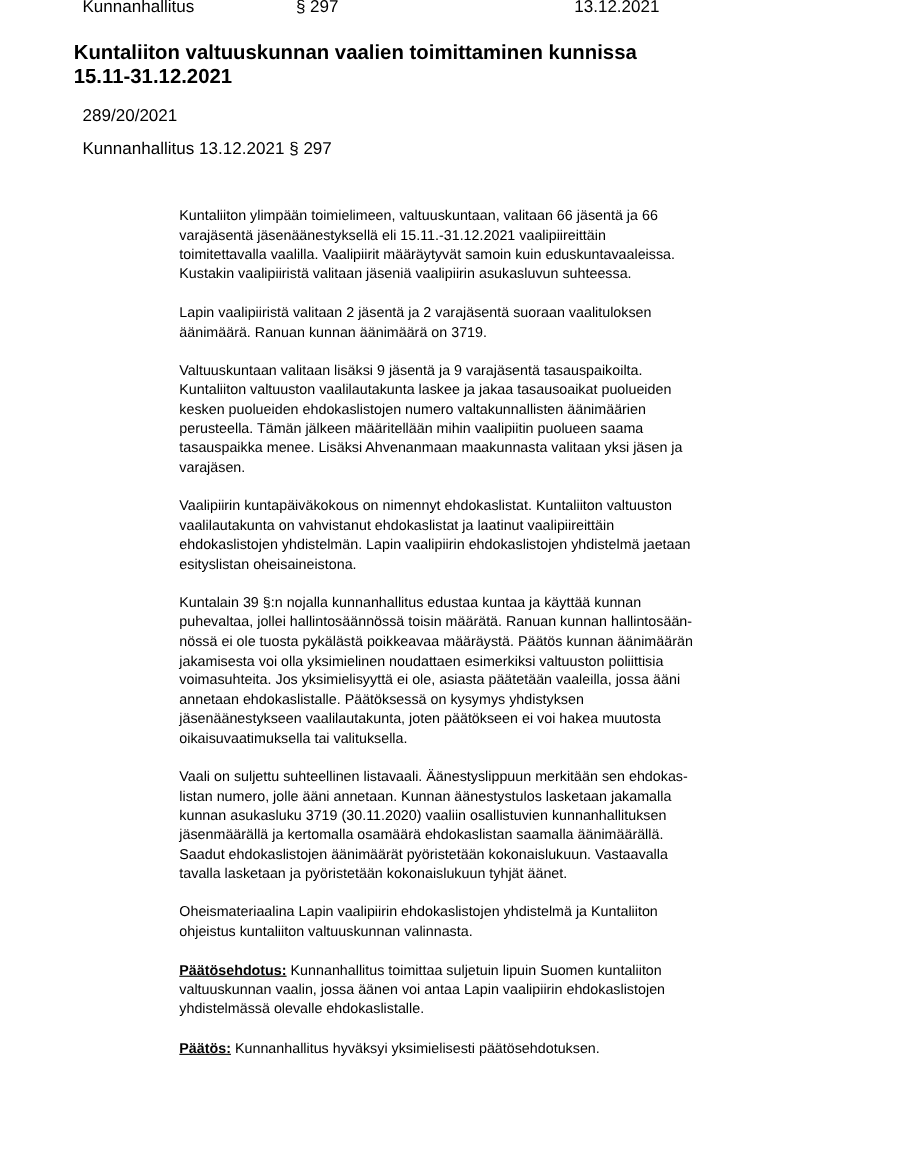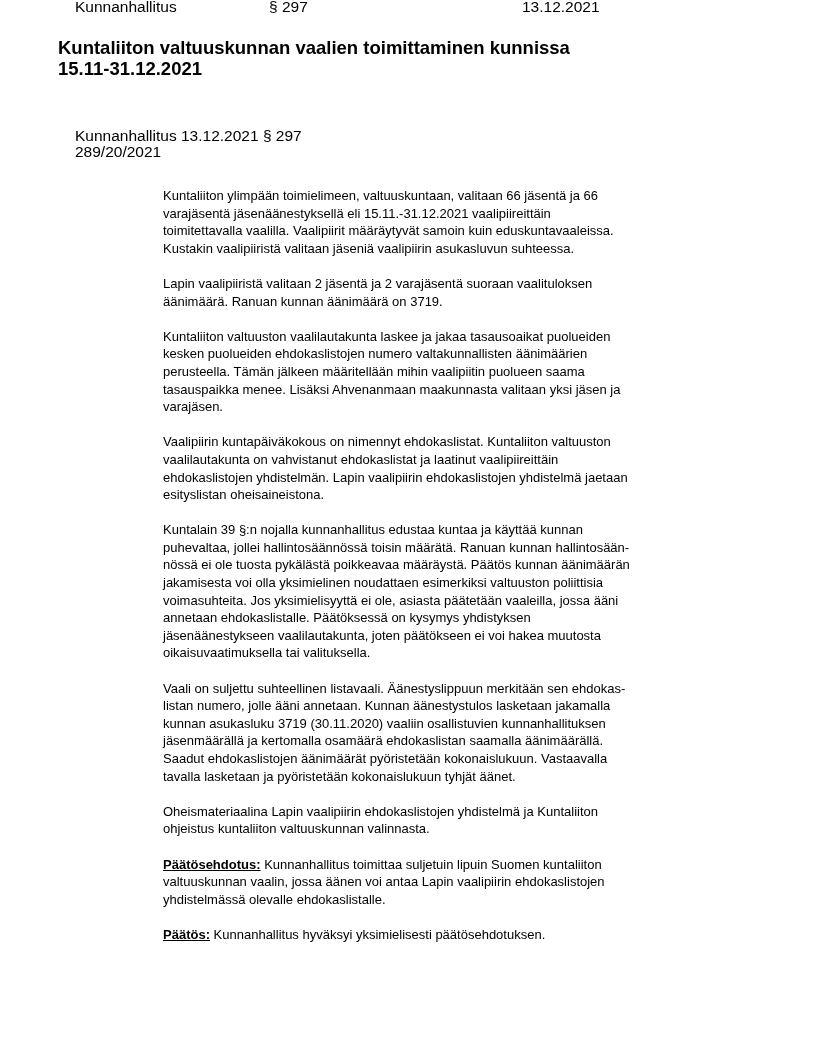--- a/index.html
+++ b/index.html
@@ -28,35 +28,34 @@
       top: 0;
       white-space: nowrap;
     }
     .hdr-body { left: 75px; }
     .hdr-section { left: 269px; }
     .hdr-date { left: 522px; }
 
     .title {
       position: absolute;
       top: 37px;
-      left: 58px;
+      left: 67px;
       font-size: 18.5px;
       font-weight: bold;
       line-height: 21px;
       margin: 0;
     }
     .title span { display: block; white-space: nowrap; }
 
     .diary-no {
       position: absolute;
       top: 97px;
       left: 75px;
       font-size: 15.5px;
       white-space: nowrap;
-      margin-top: 46px;
     }
     .meeting-ref {
       position: absolute;
       top: 127px;
       left: 75px;
       font-size: 15.5px;
       white-space: nowrap;
     }
 
     .body-text {
@@ -105,20 +104,21 @@
     <span class="line">toimitettavalla vaalilla. Vaalipiirit määräytyvät samoin kuin eduskuntavaaleissa.</span>
     <span class="line">Kustakin vaalipiiristä valitaan jäseniä vaalipiirin asukasluvun suhteessa.</span>
   </p>
 
   <p class="para">
     <span class="line">Lapin vaalipiiristä valitaan 2 jäsentä ja 2 varajäsentä suoraan vaalituloksen</span>
     <span class="line">äänimäärä. Ranuan kunnan äänimäärä on 3719.</span>
   </p>
 
   <p class="para">
+    <span class="line">Valtuuskuntaan valitaan lisäksi 9 jäsentä ja 9 varajäsentä tasauspaikoilta.</span>
     <span class="line">Kuntaliiton valtuuston vaalilautakunta laskee ja jakaa tasausoaikat puolueiden</span>
     <span class="line">kesken puolueiden ehdokaslistojen numero valtakunnallisten äänimäärien</span>
     <span class="line">perusteella. Tämän jälkeen määritellään mihin vaalipiitin puolueen saama</span>
     <span class="line">tasauspaikka menee. Lisäksi Ahvenanmaan maakunnasta valitaan yksi jäsen ja</span>
     <span class="line">varajäsen.</span>
   </p>
 
   <p class="para">
     <span class="line">Vaalipiirin kuntapäiväkokous on nimennyt ehdokaslistat. Kuntaliiton valtuuston</span>
     <span class="line">vaalilautakunta on vahvistanut ehdokaslistat ja laatinut vaalipiireittäin</span>

